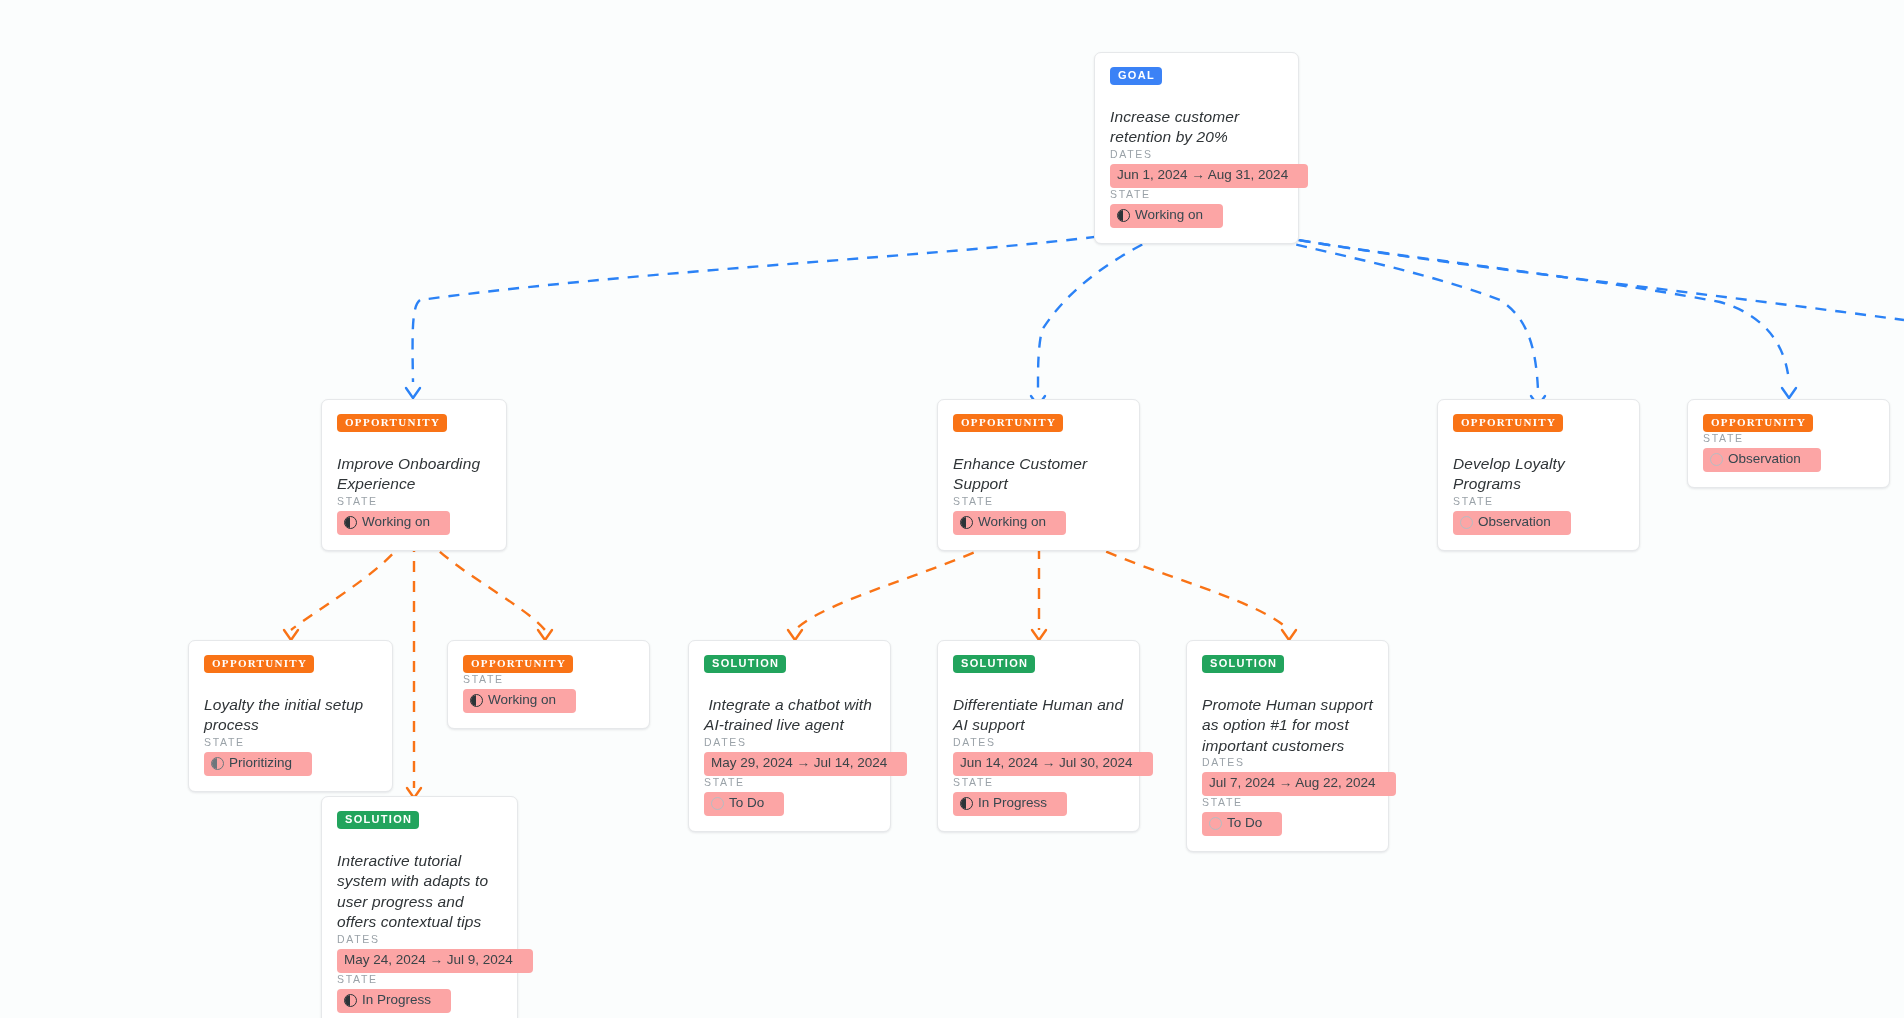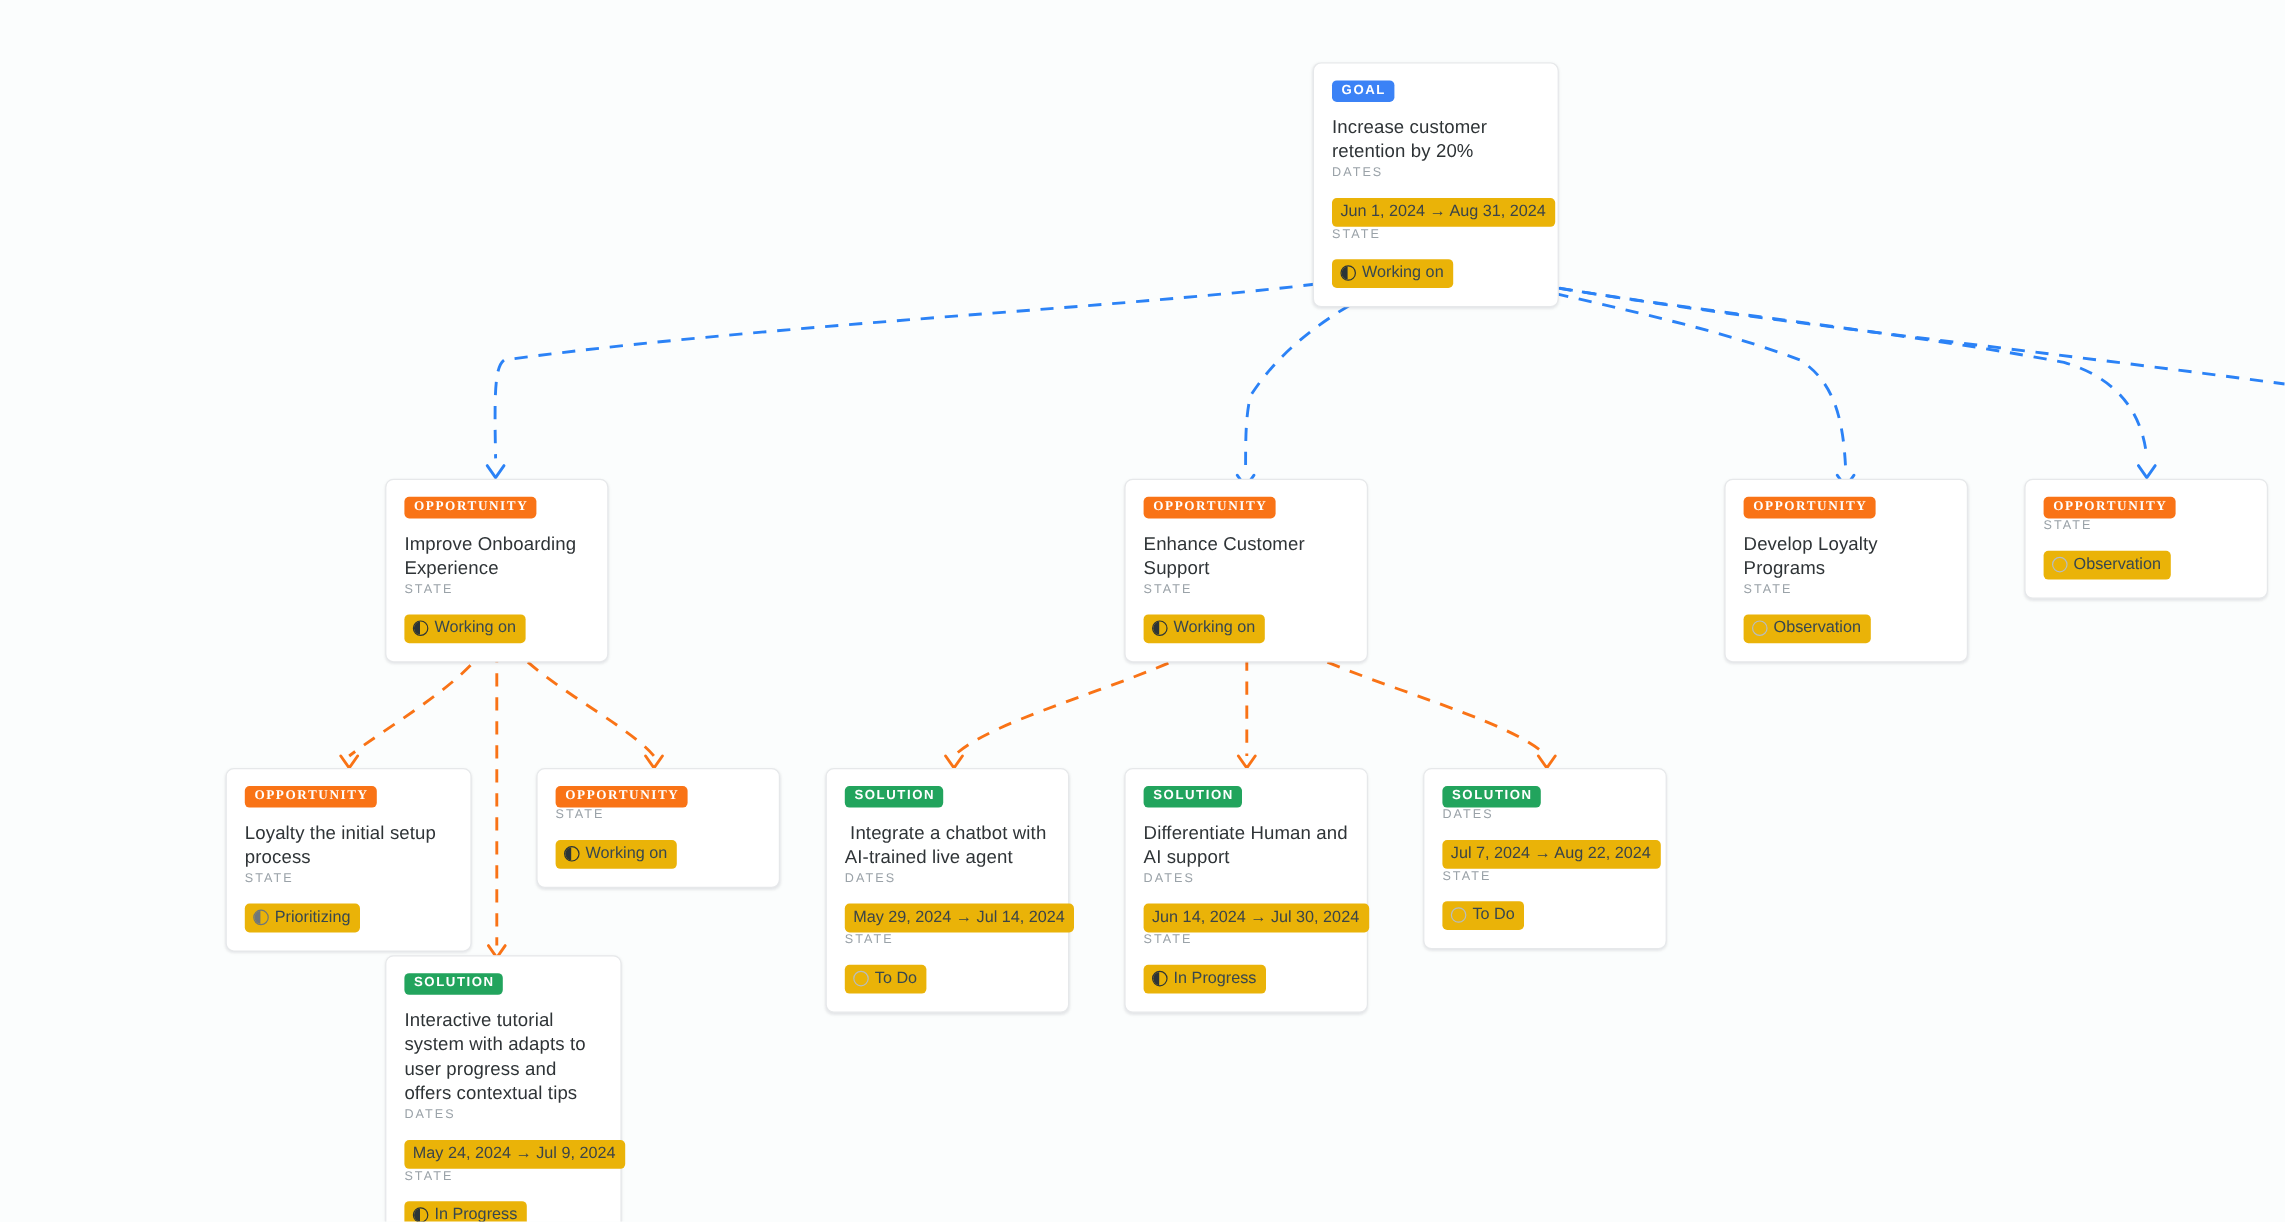--- a/index.html
+++ b/index.html
@@ -48,45 +48,46 @@
     border-radius: 4px;
     padding: 3px 7px 3px 8px;
     line-height: 1.05;
     vertical-align: top;
   }
   .badge.goal        { background: #3b82f6; }
   .badge.opportunity { background: #f97316; font-family: Liberation Serif, serif; }
   .badge.solution    { background: #22a45d; }
 
   .node-title {
-    margin-top: 12px;
+    margin-top: 22px;
     font-size: 15.5px;
     line-height: 1.32;
     color: #2f3437;
     font-weight: 400;
     letter-spacing: 0.1px;
     white-space: pre-wrap;
+    font-style: italic;
   }
 
   .field-label {
     margin-top: 0;
     font-size: 10.5px;
     letter-spacing: 1.7px;
     color: #9aa2a8;
     font-weight: 400;
   }
 
   .chip {
     display: inline-flex;
     align-items: center;
     gap: 5px;
-    margin-top: 15px;
-    background: #eab308;
+    margin-top: 4px;
+    background: #fca5a5;
     border-radius: 4px;
-    padding: 3px 8px 4px 7px;
+    padding: 3px 20px 4px 7px;
     font-size: 13.5px;
     color: #37474f;
     line-height: 1.25;
     white-space: nowrap;
   }
   .chip.dates { color: #3b4448; }
 
   .state-dot {
     display: inline-block;
     width: 13px;
@@ -276,20 +277,21 @@
     <div class="chip dates">Jun 14, 2024 → Jul 30, 2024</div>
     <div class="field-label">STATE</div>
     <div class="chip">
       <span class="state-dot half"></span>
       <span>In Progress</span>
     </div>
   </div>
 
   <div class="node" style="left:1186px; top:640px; width:203px;">
     <span class="badge solution">SOLUTION</span>
+    <div class="node-title">Promote Human support as option #1 for most important customers</div>
     <div class="field-label">DATES</div>
     <div class="chip dates">Jul 7, 2024 → Aug 22, 2024</div>
     <div class="field-label">STATE</div>
     <div class="chip">
       <span class="state-dot empty"></span>
       <span>To Do</span>
     </div>
   </div>
 
 </div>

